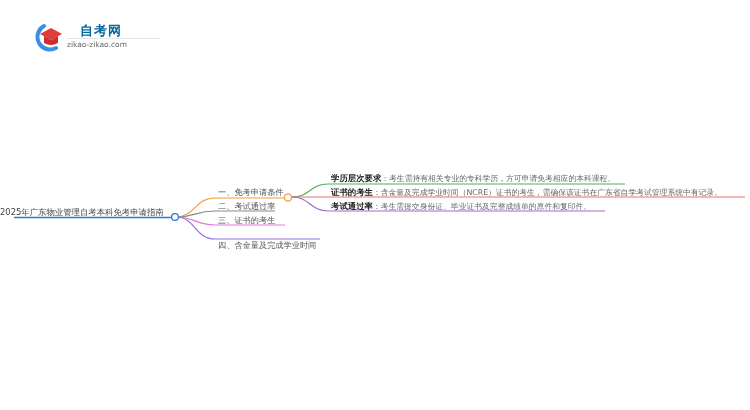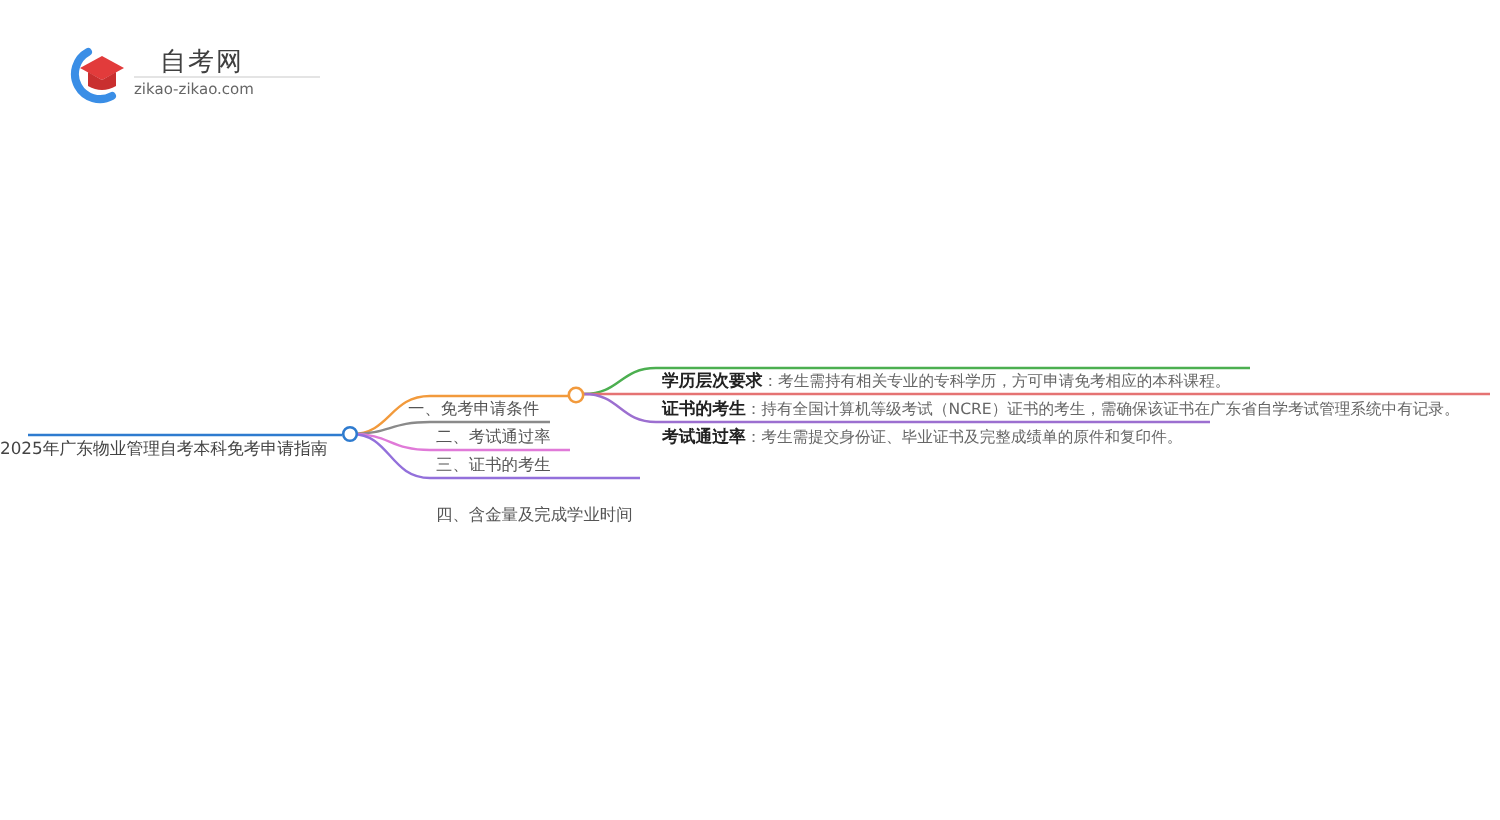--- a/index.html
+++ b/index.html
@@ -2,27 +2,27 @@
 <html><head>
   <meta charset="utf-8">
   <style>
     html, body { margin: 0; padding: 0; }
     body {
       width: 750px; height: 410px; background: #ffffff; position: relative; overflow: hidden;
       font-family: "DejaVu Sans", "Liberation Sans", sans-serif;
     }
     .logo { position: absolute; left: 30px; top: 22px; width: 110px; height: 30px; }
     .logo-mark { position: absolute; left: 0; top: 0; width: 36px; height: 30px; }
-    .logo-title { position: absolute; left: 50px; top: 0px; font-size: 13px; font-weight: normal; color: #404040; letter-spacing: 1px; }
+    .logo-title { position: absolute; left: 50px; top: 0px; font-size: 13px; font-weight: bold; color: #0369a1; letter-spacing: 1px; }
     .logo-sub { position: absolute; left: 37px; top: 18px; font-size: 7.5px; color: #666; white-space: nowrap; text-align: center; }
     .logo-rule { position: absolute; left: 37px; top: 16px; width: 93px; height: 1px; background: #e4e4e4; }
     svg.lines { position: absolute; left: 0; top: 0; }
-    .t { position: absolute; white-space: nowrap; font-size: 8.2px; line-height: 10px; color: #555; margin-top: 12px; }
+    .t { position: absolute; white-space: nowrap; font-size: 8.2px; line-height: 10px; color: #555; }
     .root { left: 0; top: 207px; color: #444; font-size: 8.4px; }
-    .b1 { left: 204px; top: 187px; }
+    .b1 { left: 218px; top: 187px; }
     .b2 { left: 218px; top: 201px; }
     .b3 { left: 218px; top: 215px; }
     .b4 { left: 218px; top: 240px; }
     .leaf { font-size: 7.8px; color: #666; }
     .leaf b { color: #222; font-size: 8.4px; }
     .l1 { left: 331px; top: 173px; }
     .l2 { left: 331px; top: 187px; }
     .l3 { left: 331px; top: 201px; }
   </style>
 </head>
@@ -60,17 +60,17 @@
 
 <div class="t b1">一、免考申请条件</div>
 <div class="t b2">二、考试通过率</div>
 <div class="t b3">三、证书的考生</div>
 <div class="t b4">四、含金量及完成学业时间</div>
 
 <div class="t leaf l1">
   <b>学历层次要求</b><span>：</span><span>考生需持有相关专业的专科学历，方可申请免考相应的本科课程。</span>
 </div>
 <div class="t leaf l2">
-  <b>证书的考生</b><span>：</span><span>持有全国计算机等级考试（NCRE）证书的考生，需确保该证书在广东省自学考试管理系统中有记录。</span>
+  <b>证书的考生</b><span>：</span><span>含金量及完成学业时间（NCRE）证书的考生，需确保该证书在广东省自学考试管理系统中有记录。</span>
 </div>
 <div class="t leaf l3">
   <b>考试通过率</b><span>：</span><span>考生需提交身份证、毕业证书及完整成绩单的原件和复印件。</span>
 </div>
 
 </body></html>

